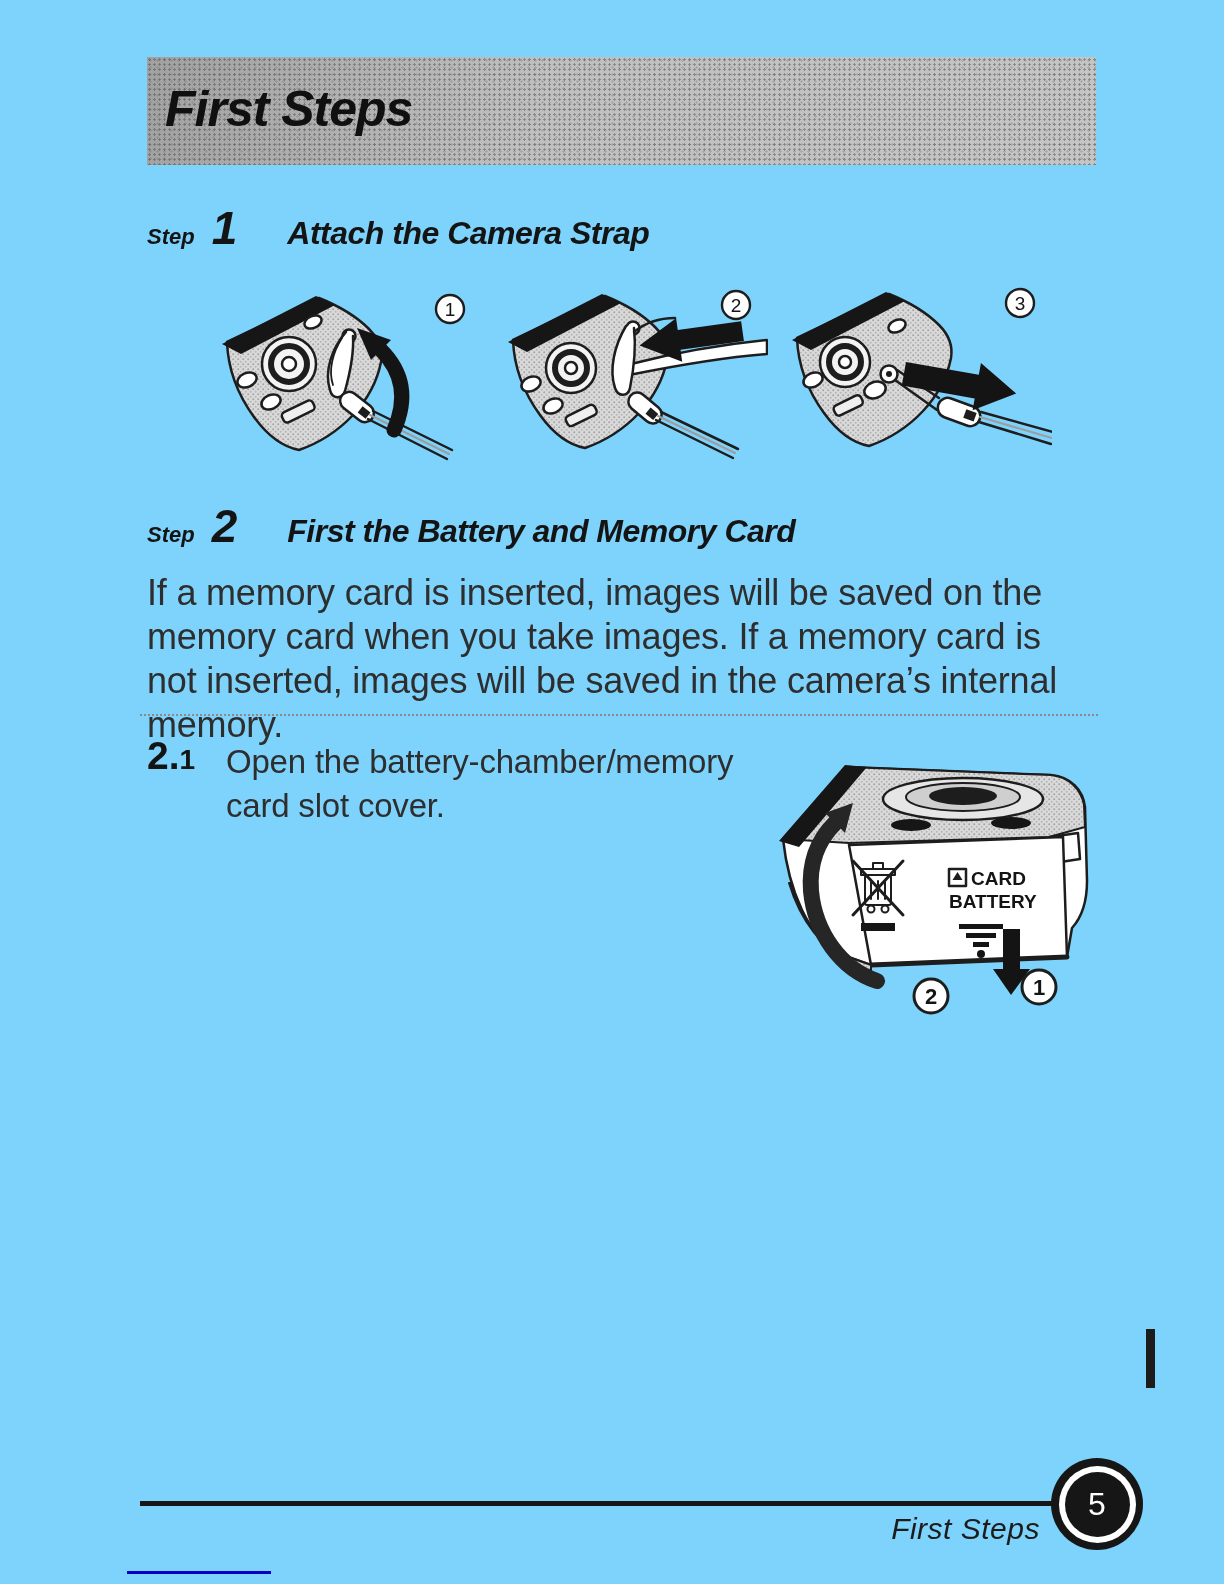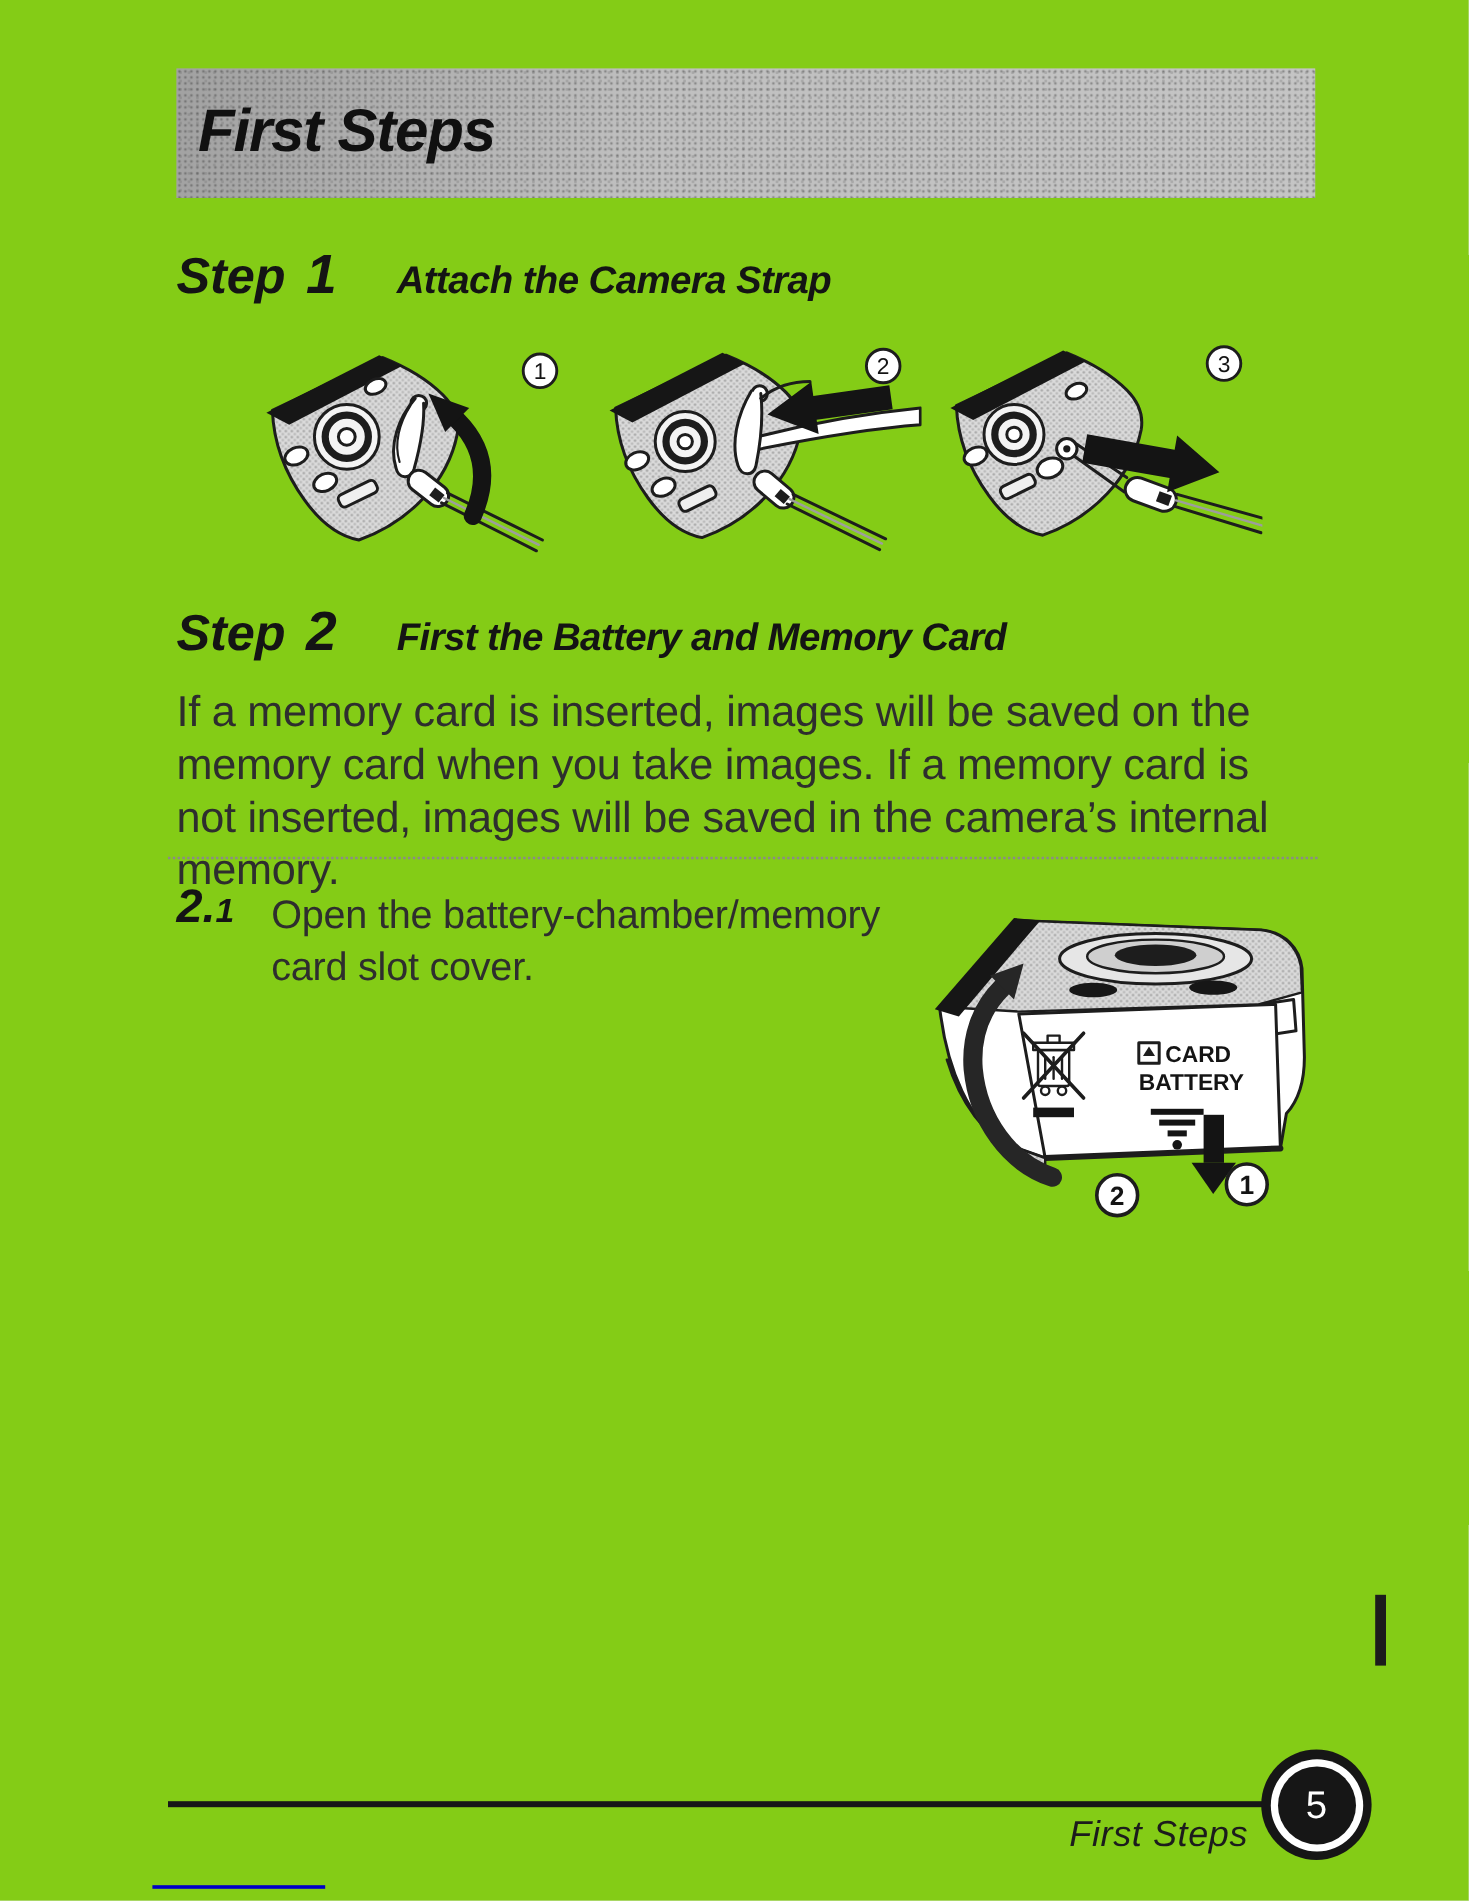--- a/index.html
+++ b/index.html
@@ -1,18 +1,18 @@
 <!DOCTYPE html>
 <html><head>
 <meta charset="utf-8">
 <style>
   html,body{margin:0;padding:0;background:#e8e8e8;}
   .page{
     position:relative;width:1224px;height:1584px;margin:0 auto;
-    background:#84cc16;overflow:hidden;
+    background:#7dd3fc;overflow:hidden;
     font-family:"Liberation Sans", sans-serif;color:#1c1c1c;
   }
   
   .banner{
     position:absolute;left:147px;top:57px;width:949px;height:108px;
     background-color:#c0c0c0;
     background-image:
       radial-gradient(circle, rgba(50,50,50,.38) 1px, transparent 1.4px),
       radial-gradient(circle, rgba(110,110,110,.30) 1px, transparent 1.4px),
       linear-gradient(102deg, rgba(0,0,0,.16) 0%, rgba(0,0,0,0) 42%, rgba(255,255,255,.08) 100%);
@@ -20,37 +20,37 @@
   }
   .banner h1{
     margin:0;padding-left:18px;line-height:104px;
     font-size:50px;font-weight:700;font-style:italic;letter-spacing:-1px;color:#101010;
   }
   
   .step-heading{
     position:absolute;left:147px;display:flex;align-items:baseline;color:#141414;
     white-space:nowrap;
   }
-  .step-word{font-size:42px;font-weight:700;font-style:italic;}
+  .step-word{font-size:22px;font-weight:700;font-style:italic;}
   .step-num{font-size:46px;font-weight:700;font-style:italic;margin-left:17px;}
   .step-title{font-size:32px;font-weight:700;font-style:italic;margin-left:50px;letter-spacing:-.5px;}
   #step1-heading{top:201px;}
   #step2-heading{top:499px;}
   
   .intro{
     position:absolute;left:147px;top:571px;width:940px;margin:0;
     font-size:36px;line-height:44px;color:#2e2e2e;letter-spacing:-.2px;
   }
   .dotted-rule{
     position:absolute;left:140px;top:714px;width:958px;height:0;
     border:none;border-top:2px dotted #8a8a8a;margin:0;
   }
   .substep-num{
     position:absolute;left:147px;top:734px;color:#141414;
-    font-style:italic;font-weight:700;white-space:nowrap;text-align:center;
+    font-weight:700;white-space:nowrap;text-align:center;
   }
   .substep-num .major{font-size:39px;}
   .substep-num .minor{font-size:28px;}
   .substep-text{
     position:absolute;left:226px;top:740px;width:520px;margin:0;
     font-size:33px;line-height:44px;color:#2e2e2e;letter-spacing:-.2px;
   }
   
   .strap-fig{position:absolute;width:285px;height:190px;}
   #strap-fig-1{left:197px;top:278px;}

